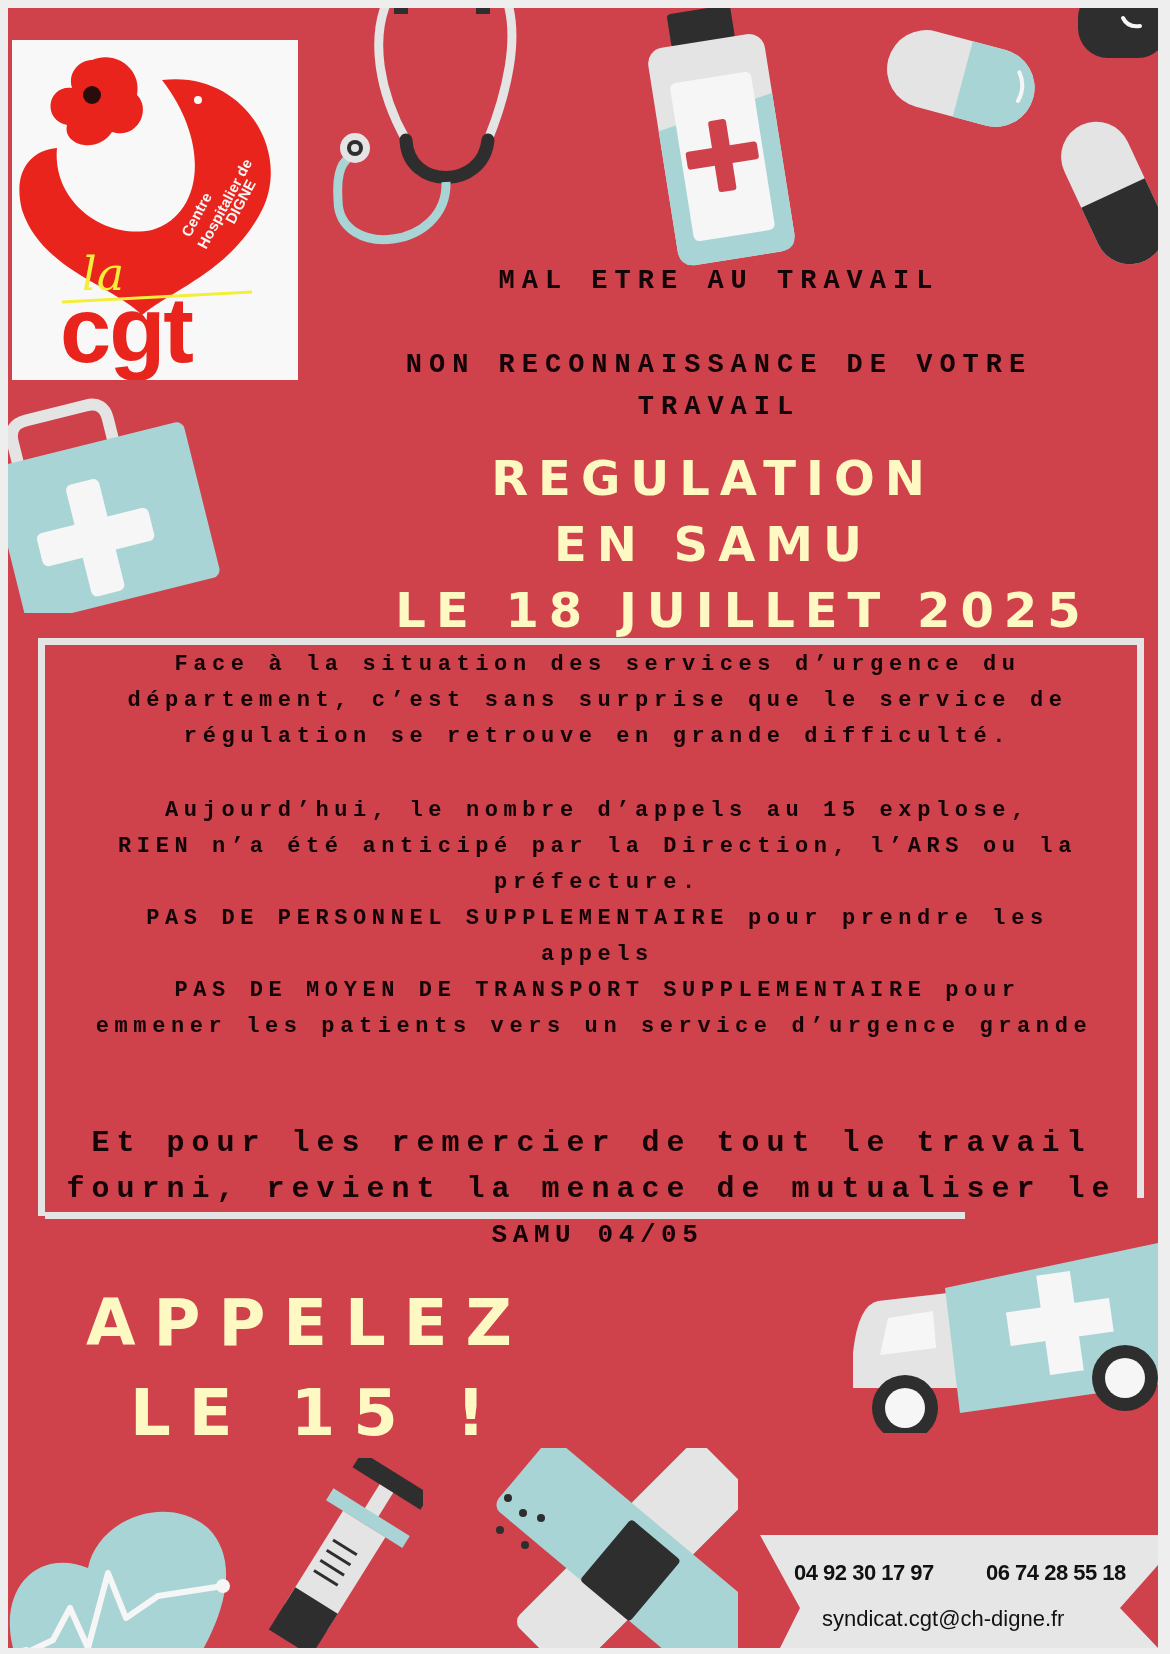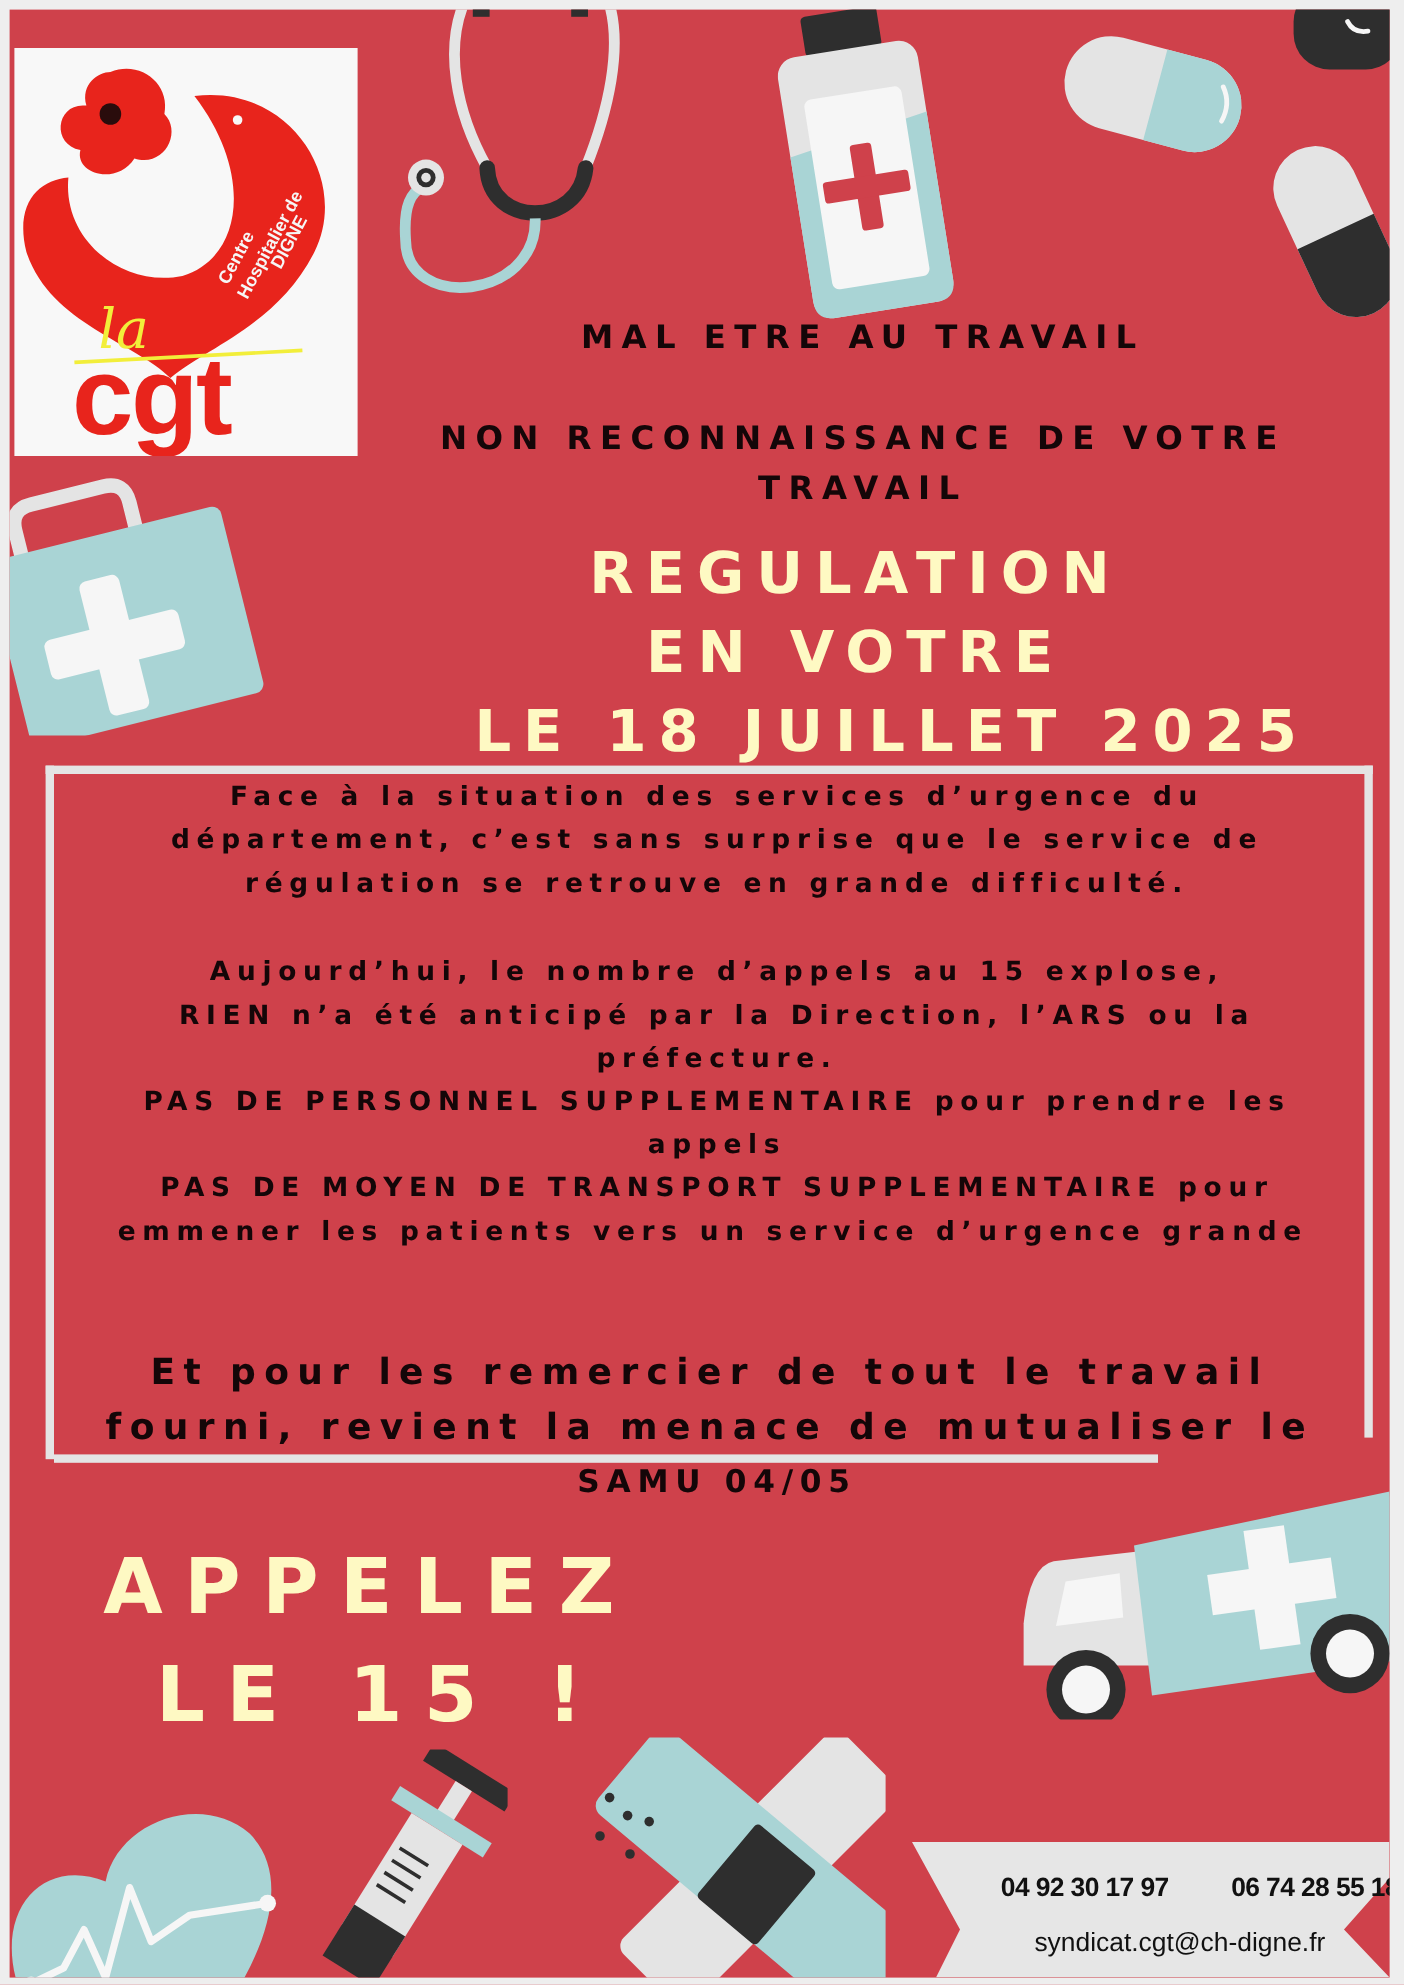--- a/index.html
+++ b/index.html
@@ -1,32 +1,32 @@
 <!DOCTYPE html>
 <html><head>
 <meta charset="utf-8">
 <style>
   html,body{margin:0;padding:0;}
   body{width:1170px;height:1654px;background:#eeeeee;position:relative;overflow:hidden;font-family:"DejaVu Sans",sans-serif;}
   .poster{position:absolute;left:8px;top:8px;width:1150px;height:1640px;background:#cf414b;overflow:hidden;}
   .abs{position:absolute;}
   .logo-box{position:absolute;left:4px;top:32px;width:286px;height:340px;background:#f8f8f8;}
-  .dark{color:#140608;}
+  .dark{color:#140608;font-family:Liberation Mono, monospace;}
   .white{color:#fef9c3;}
   .line{position:absolute;left:0;right:0;text-align:center;font-weight:bold;white-space:nowrap;}
   .h-dark{font-size:27px;letter-spacing:7px;}
   .h-white{font-size:48px;letter-spacing:10px;}
   .body-l{font-size:22px;letter-spacing:5.6px;margin-left:12px;}
   .body-xl{font-size:30px;letter-spacing:7px;}
   .frame-top{position:absolute;left:30px;top:630px;width:1106px;height:7px;background:#e4e4e4;}
   .frame-left{position:absolute;left:30px;top:630px;width:7px;height:578px;background:#e4e4e4;}
   .frame-right{position:absolute;left:1129px;top:630px;width:7px;height:560px;background:#e4e4e4;}
   .frame-bottom{position:absolute;left:37px;top:1204px;width:920px;height:7px;background:#e4e4e4;}
   .ribbon{position:absolute;left:752px;top:1527px;width:398px;height:113px;}
-  .contact-text{position:absolute;font-family:"Liberation Sans",sans-serif;font-weight:bold;color:#111;white-space:nowrap;margin-left:40px;}
+  .contact-text{position:absolute;font-family:"Liberation Sans",sans-serif;font-weight:bold;color:#111;white-space:nowrap;}
 </style>
 </head>
 <body>
 
 <div class="poster">
 
   <svg class="abs" style="left:300px;top:-8px" width="220" height="250" viewBox="0 0 220 250">
     <path d="M78 4 C 64 40, 70 90, 98 140" fill="none" stroke="#e4e4e4" stroke-width="9" stroke-linecap="round"></path>
     <path d="M200 4 C 210 40, 200 90, 180 140" fill="none" stroke="#e4e4e4" stroke-width="9" stroke-linecap="round"></path>
     <path d="M98 140 C 100 190, 175 190, 180 140" fill="none" stroke="#2e2e2e" stroke-width="13" stroke-linecap="round"></path>
@@ -91,21 +91,21 @@
       <rect x="70" y="95" width="34" height="115" rx="6" fill="#f6f6f6"></rect>
       <rect x="30" y="135" width="115" height="34" rx="6" fill="#f6f6f6"></rect>
     </g>
   </svg>
 
   <div class="line dark h-dark" style="left:272px;right:0;top:258px">MAL ETRE AU TRAVAIL</div>
   <div class="line dark h-dark" style="left:272px;right:0;top:342px">NON RECONNAISSANCE DE VOTRE</div>
   <div class="line dark h-dark" style="left:272px;right:0;top:384px">TRAVAIL</div>
 
   <div class="line white h-white" style="left:260px;right:0;top:442px">REGULATION</div>
-  <div class="line white h-white" style="left:260px;right:0;top:508px">EN VOTRE</div>
+  <div class="line white h-white" style="left:260px;right:0;top:508px">EN SAMU</div>
   <div class="line white h-white" style="left:320px;right:0;top:574px">LE 18 JUILLET 2025</div>
 
   <div class="frame-top"></div>
   <div class="frame-left"></div>
   <div class="frame-right"></div>
   <div class="frame-bottom"></div>
 
   <div class="line dark body-l" style="left:37px;right:20px;top:644px">Face à la situation des services d’urgence du</div>
   <div class="line dark body-l" style="left:37px;right:20px;top:680px">département, c’est sans surprise que le service de</div>
   <div class="line dark body-l" style="left:37px;right:20px;top:716px">régulation se retrouve en grande difficulté.</div>

